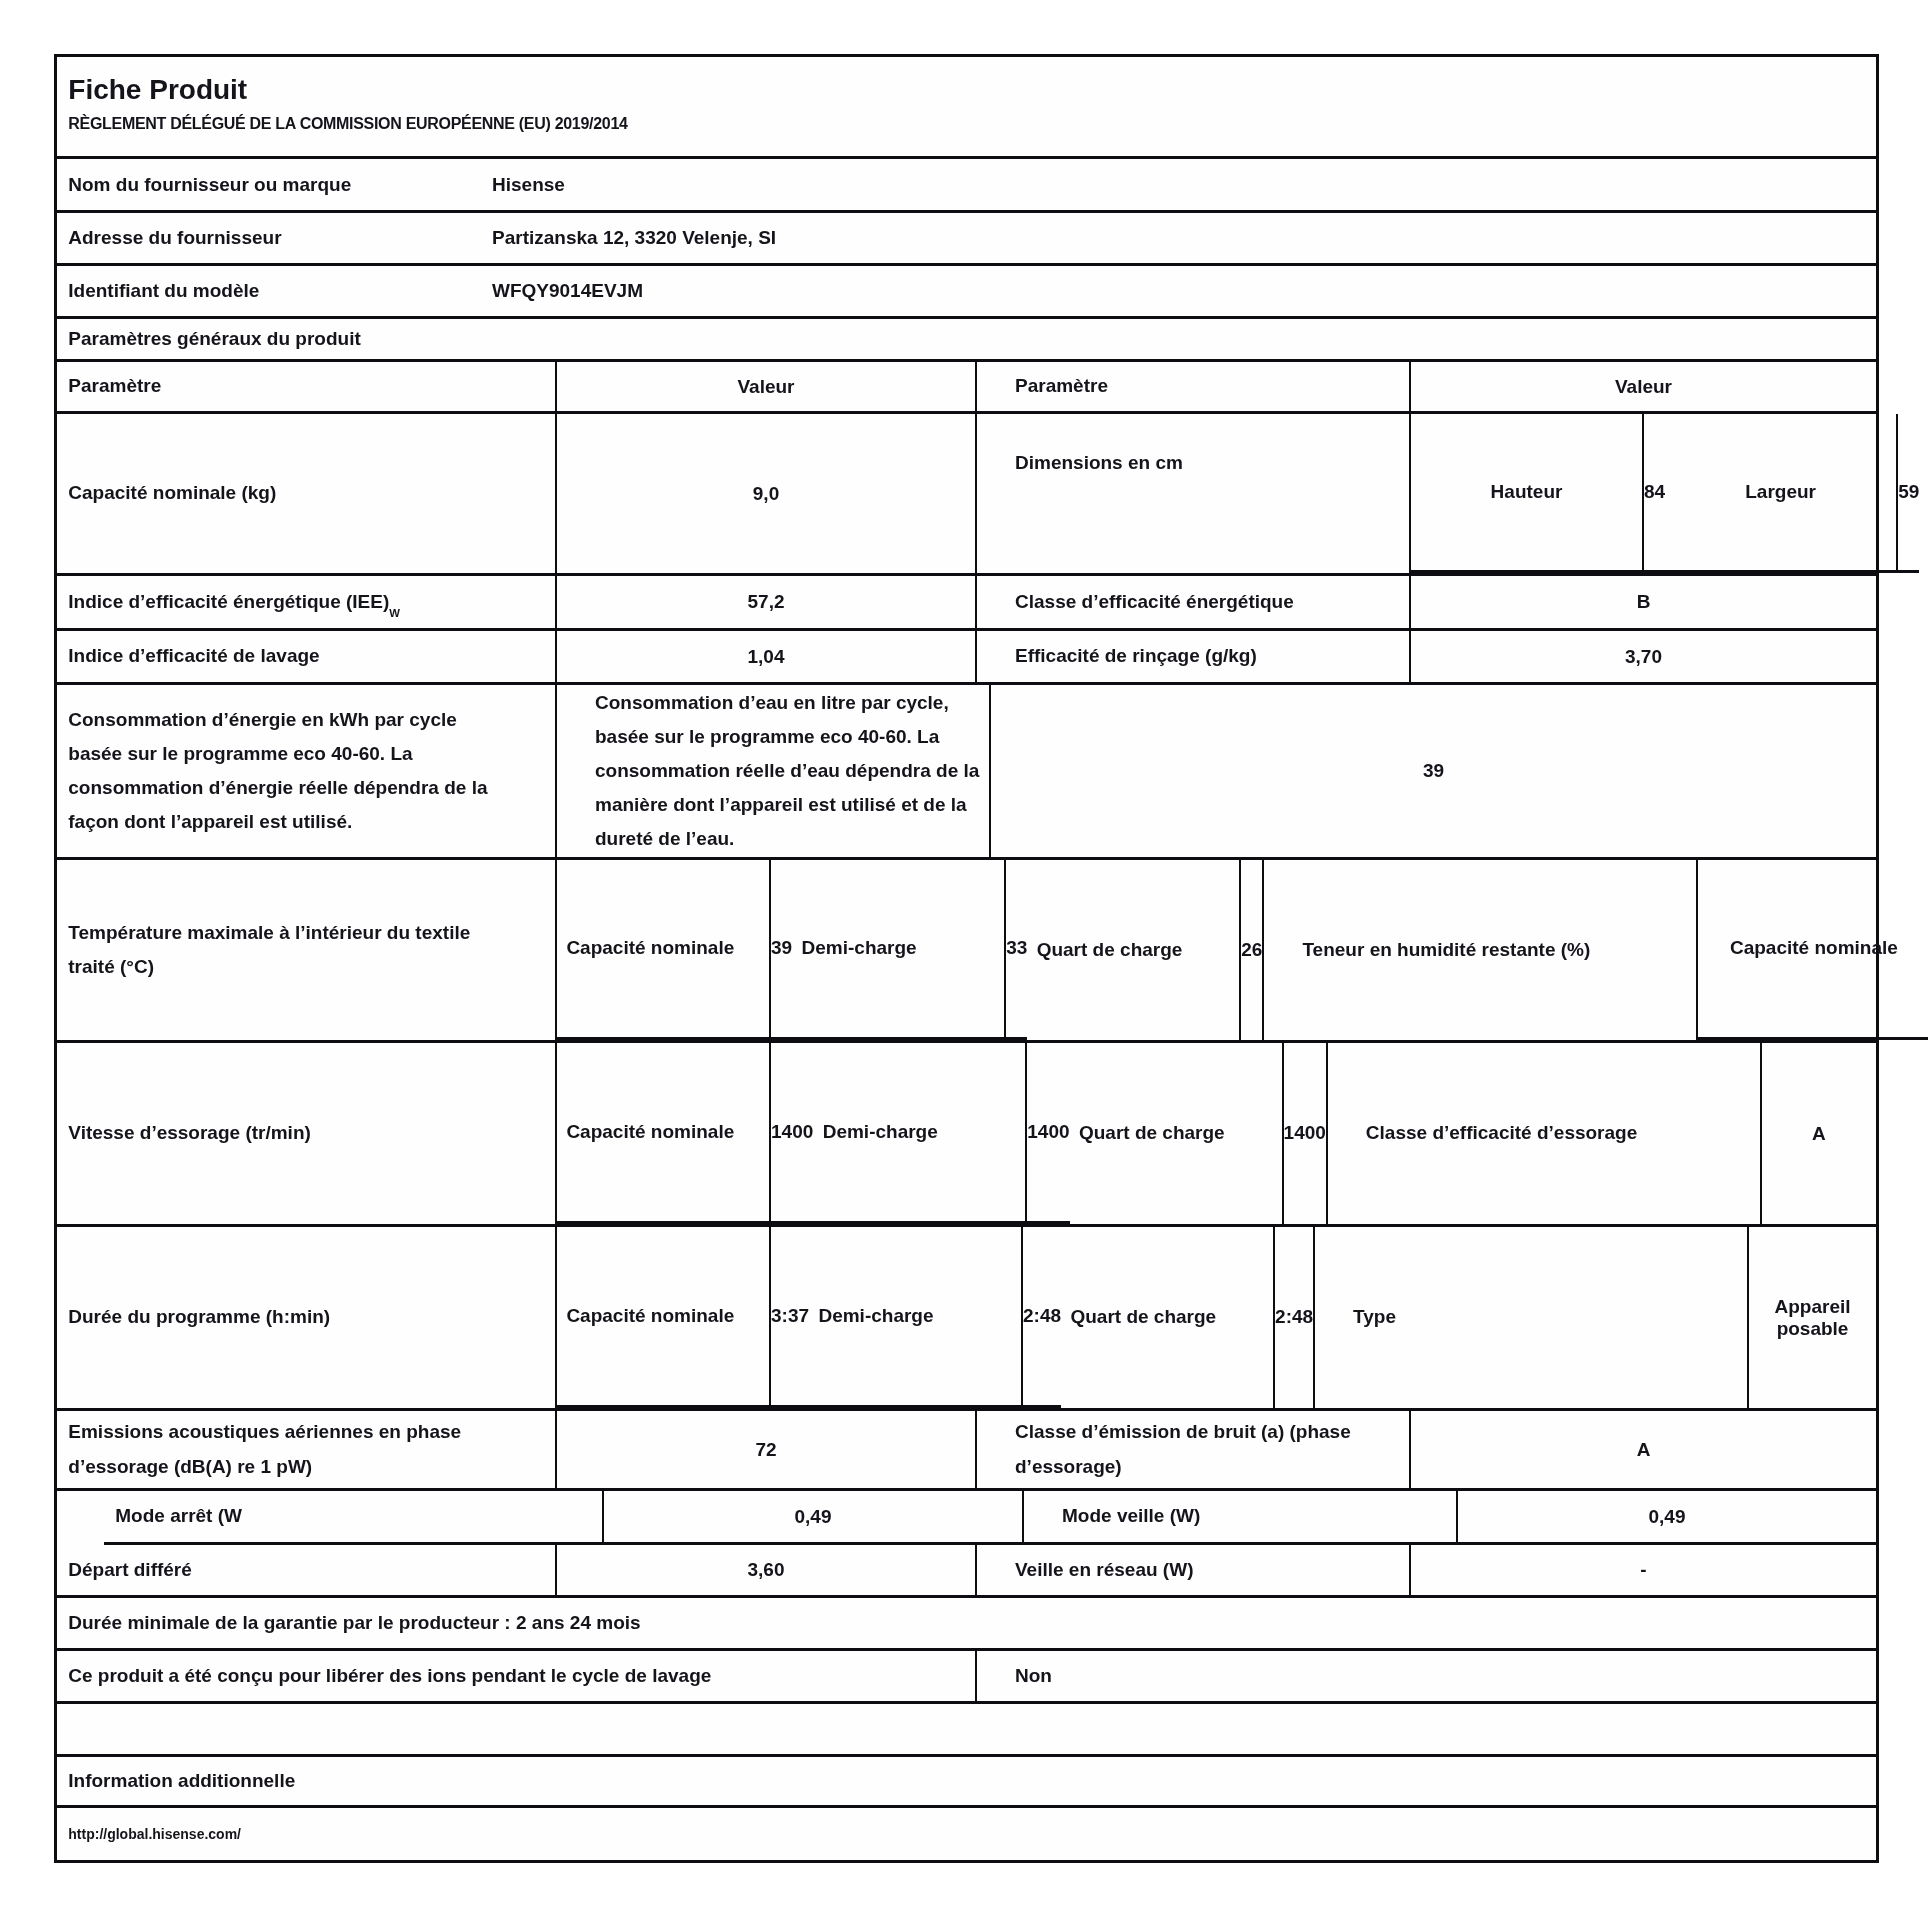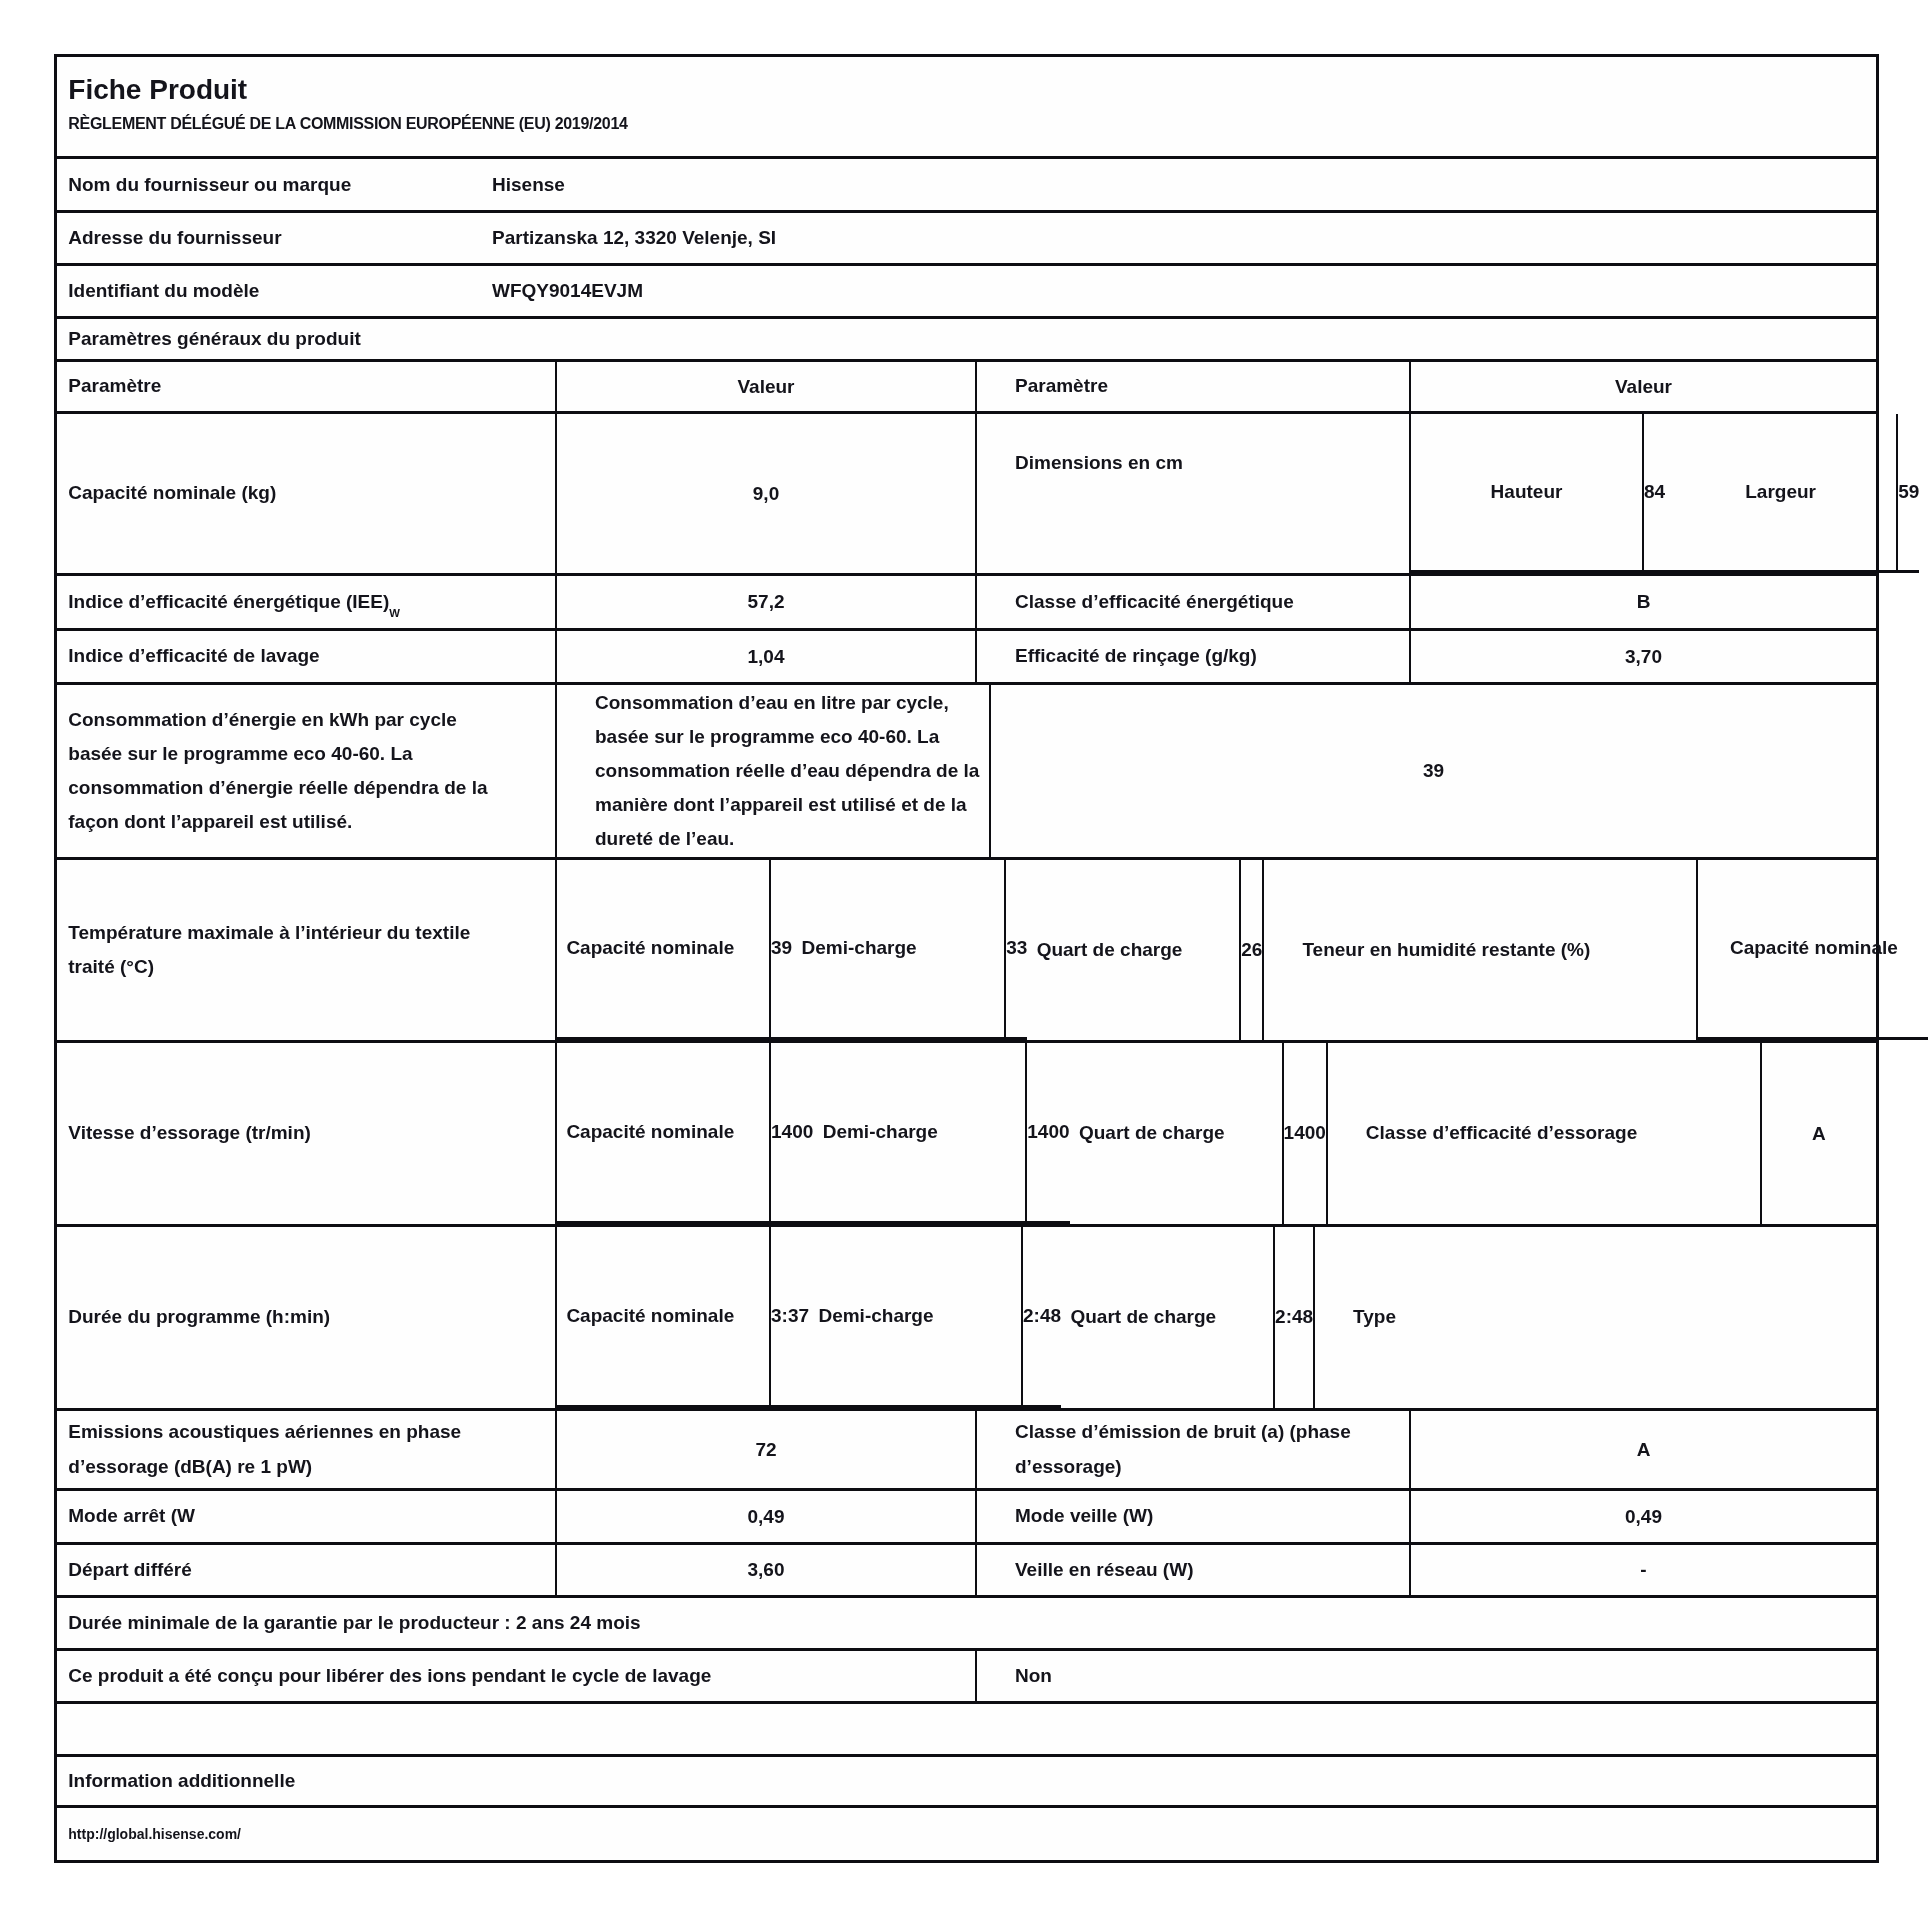--- a/index.html
+++ b/index.html
@@ -182,30 +182,31 @@
       <div class="subrow">
         <div class="subcell sl">Demi-charge</div>
         <div class="subcell sv">2:48</div>
       </div>
       <div class="subrow">
         <div class="subcell sl">Quart de charge</div>
         <div class="subcell sv">2:48</div>
       </div>
     </div>
     <div class="cell c3 label3">Type</div>
+    <div class="cell c4 val">Appareil posable</div>
   </div>
 
   <div class="row" style="min-height:80px;">
     <div class="cell c1 label">Emissions acoustiques aériennes en phase d’essorage (dB(A) re 1 pW)</div>
     <div class="cell c2 val">72</div>
     <div class="cell c3 label3">Classe d’émission de bruit (a) (phase d’essorage)</div>
     <div class="cell c4 val">A</div>
   </div>
 
-  <div class="row" style="min-height:54px;">
+  <div class="row" style="min-height:54px;margin-left:47px;">
     <div class="cell c1 label">Mode arrêt (W</div>
     <div class="cell c2 val">0,49</div>
     <div class="cell c3 label3">Mode veille (W)</div>
     <div class="cell c4 val">0,49</div>
   </div>
 
   <div class="row" style="min-height:53px;">
     <div class="cell c1 label">Départ différé</div>
     <div class="cell c2 val">3,60</div>
     <div class="cell c3 label3">Veille en réseau (W)</div>

